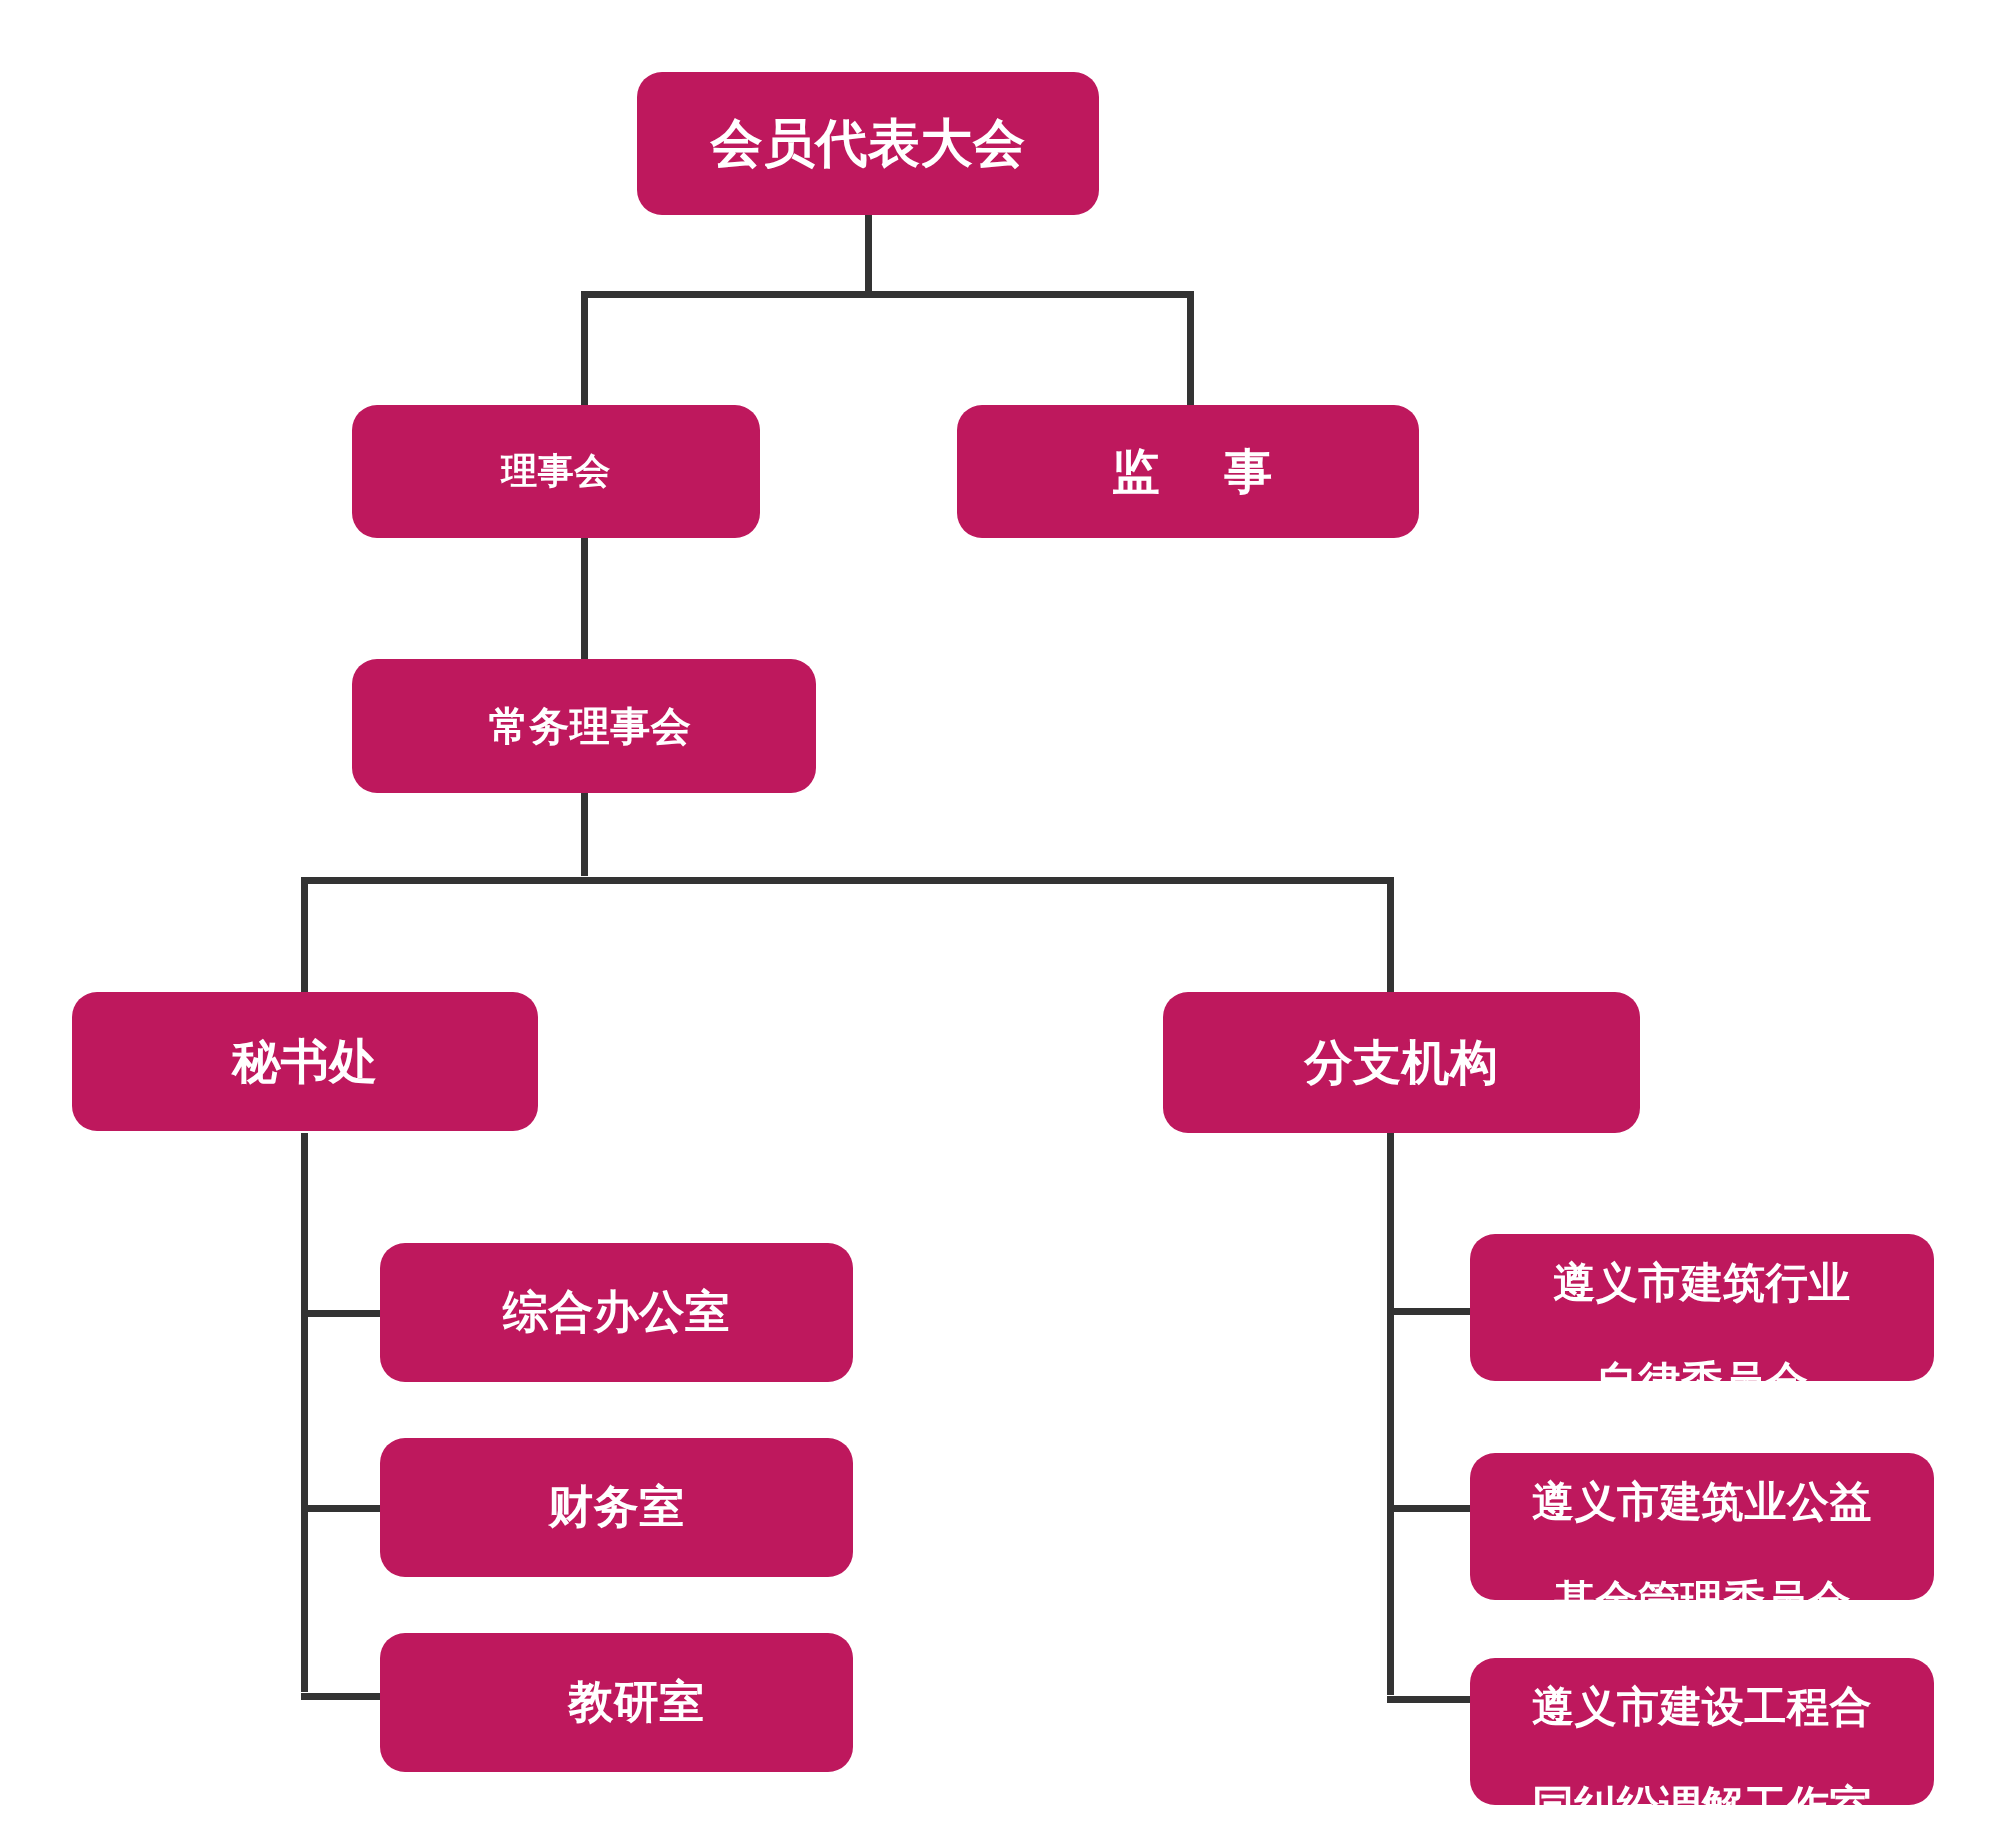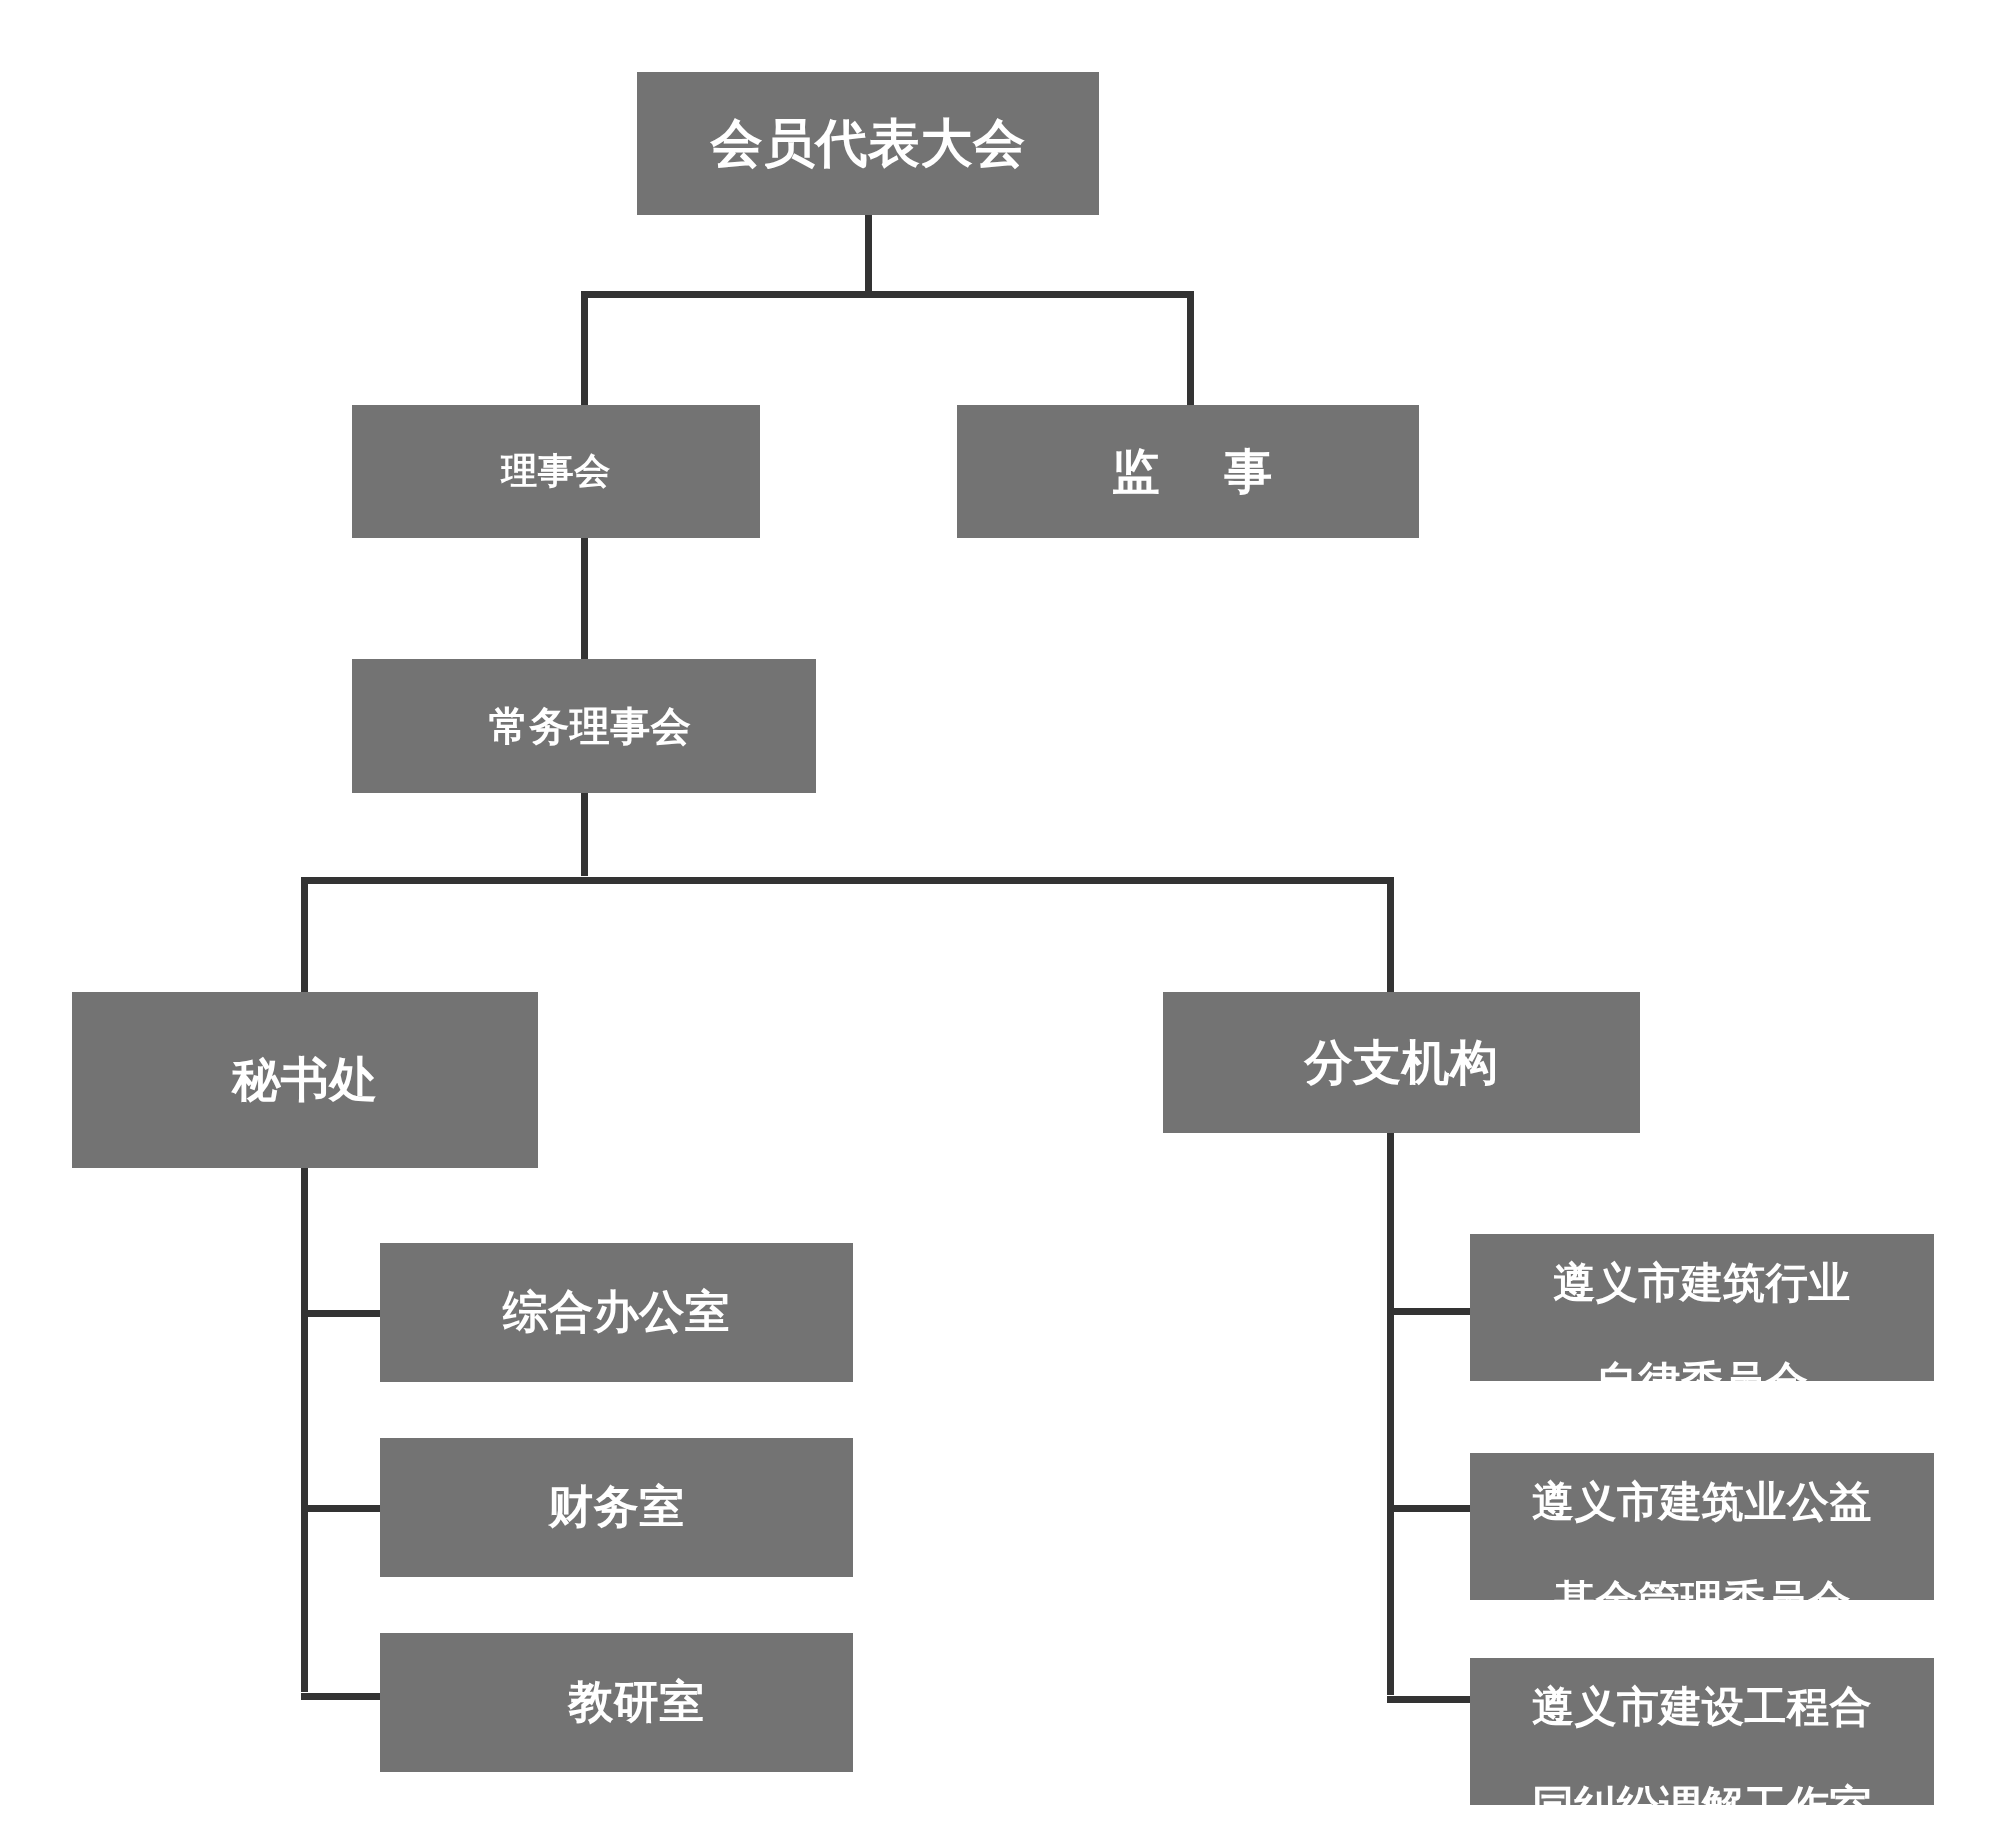--- a/index.html
+++ b/index.html
@@ -13,30 +13,31 @@
   }
   #chart {
     position: relative;
     width: 2001px;
     height: 1845px;
     background: #ffffff;
     overflow: hidden;
   }
   .node {
     position: absolute;
-    background: #737373;
+    background: #be185d;
     color: #ffffff;
     display: flex;
     align-items: center;
     justify-content: center;
     text-align: center;
     font-weight: bold;
     line-height: 1.12;
     box-sizing: border-box;
     letter-spacing: 0.5px;
+    border-radius: 25px;
   }
   .node-text {
     display: block;
     width: 100%;
     white-space: pre-line;
   }
   
   .n-assembly {
     left: 637px; top: 72px; width: 462px; height: 143px;
     font-size: 52px;
@@ -54,21 +55,21 @@
     padding-left: 8px;
   }
   
   .n-standing {
     left: 352px; top: 659px; width: 464px; height: 134px;
     font-size: 40px;
     padding-left: 12px;
   }
   
   .n-secretariat {
-    left: 72px; top: 992px; width: 466px; height: 176px;
+    left: 72px; top: 992px; width: 466px; height: 139px;
     font-size: 48px;
   }
   .n-branches {
     left: 1163px; top: 992px; width: 477px; height: 141px;
     font-size: 48px;
   }
   
   .n-sub-l {
     left: 380px; width: 473px; height: 139px;
     font-size: 45px;

